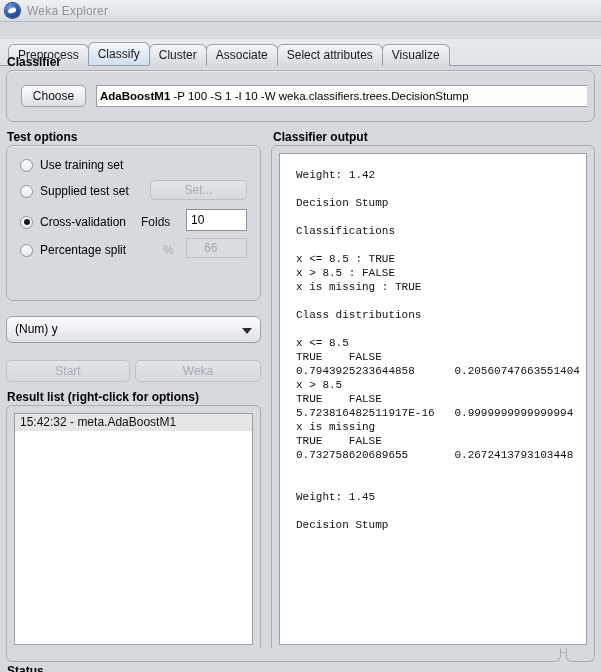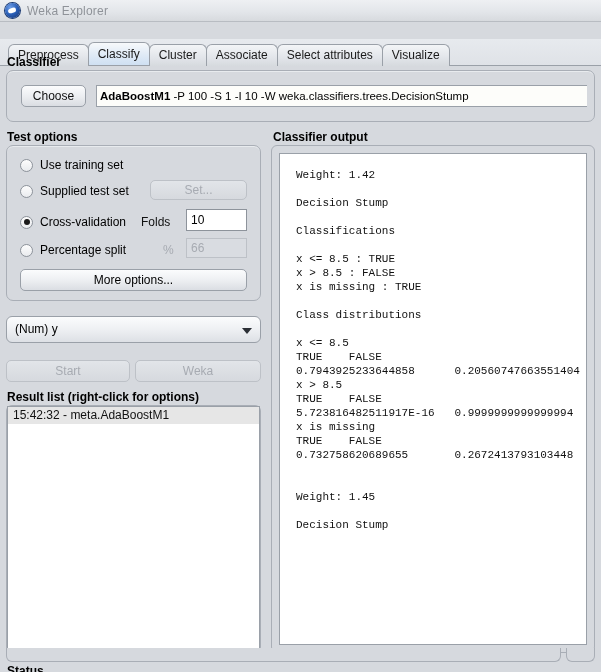--- a/index.html
+++ b/index.html
@@ -196,21 +196,21 @@
     padding-left: 4px;
   }
   .field-gray {
     position: absolute;
     background: #d9dce1;
     border: 1px solid #bdc1c7;
     box-sizing: border-box;
     font-size: 12px;
     color: #a7abb2;
     line-height: 19px;
-    padding-left: 4px;
+    padding-left: 17px;
   }
   .plain-label {
     position: absolute;
     font-size: 12px;
     color: #111;
     white-space: nowrap;
   }
   .plain-label.muted { color: #a7abb2; }
 
   .more-options {
@@ -254,20 +254,21 @@
   
   #resultlist-label { left: 7px; top: 390px; }
   #resultlist-box {
     position: absolute;
     left: 6px; top: 405px;
     width: 255px; height: 248px;
     border: 1px solid #a9aeb6;
     border-radius: 6px;
     background: #d6d9de;
     box-sizing: border-box;
+    padding: 7px;
   }
   #resultlist-inner {
     width: 100%; height: 100%;
     background: #ffffff;
     border: 1px solid #9aa0a8;
     box-sizing: border-box;
     overflow: hidden;
   }
   .result-item {
     height: 17px;
@@ -376,21 +377,20 @@
   <div class="plain-label" style="left:141px; top:215px;">Folds</div>
   <div class="field-white" style="left:186px; top:209px; width:61px; height:22px; line-height:21px;">10</div>
 
   <div class="radio-row" style="top:243px;">
     <span class="radio"></span>
     <span>Percentage split</span>
   </div>
   <div class="plain-label muted" style="left:163px; top:243px;">%</div>
   <div class="field-gray" style="left:186px; top:238px; width:61px; height:20px; line-height:19px;">66</div>
 
-  <div class="more-options">More options...</div>
 
   <div class="combo">
     <span>(Num) y</span>
     <span class="combo-arrow"></span>
   </div>
 
   <div class="btn-disabled" id="start-btn">Start</div>
   <div class="btn-disabled" id="stop-btn">Weka</div>
 
   <div class="grouplabel" id="resultlist-label">Result list (right-click for options)</div>

